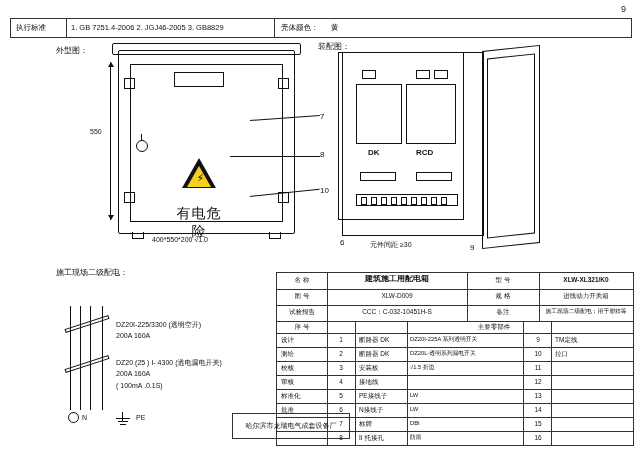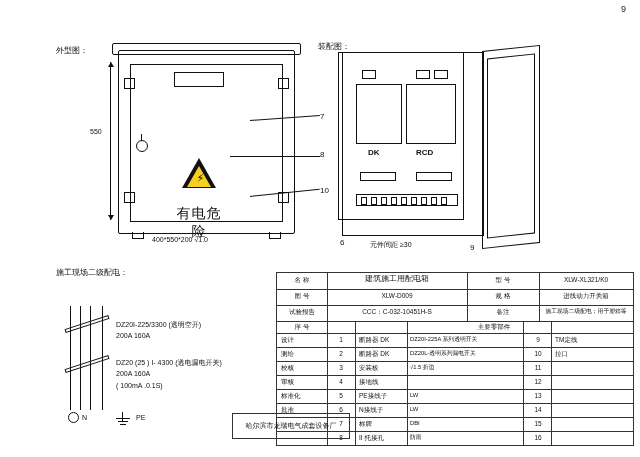--- a/index.html
+++ b/index.html
@@ -70,30 +70,38 @@
   .sch .ln{position:absolute;background:#111;}
   .brk{position:absolute;border:1px solid #111;}
   .circ{position:absolute;width:9px;height:9px;border:1px solid #111;border-radius:50%;}
 
   
   .tbl{position:absolute;left:276px;top:272px;width:356px;height:172px;border:1px solid #333;font-size:6.5px;}
   .tbl .r{position:absolute;left:0;width:100%;border-top:1px solid #333;}
   .tbl .v{position:absolute;top:0;width:1px;background:#333;}
   .tc{position:absolute;line-height:1.1;white-space:nowrap;overflow:hidden;}
   .ctr{text-align:center;}
-  .bold{font-weight:normal;}
+  .bold{font-weight:bold;}
   .company{position:absolute;left:232px;top:413px;width:116px;height:24px;border:1px solid #333;font-size:7px;text-align:center;line-height:24px;}
 </style>
 </head>
 <body>
 
 <div class="page">
 
   <div class="pagenum">9</div>
 
+  <div class="hdr">
+    <div class="vline" style="left:55px;"></div>
+    <div class="vline" style="left:263px;"></div>
+    <div class="cell c1">执行标准</div>
+    <div class="cell c2">1. GB 7251.4-2006    2. JGJ46-2005    3. GB8829</div>
+    <div class="cell" style="left:270px;">壳体颜色：</div>
+    <div class="cell" style="left:320px;">黄</div>
+  </div>
 
   <div class="cap" style="left:56px;top:45px;">外型图：</div>
   <div class="cap" style="left:318px;top:41px;">装配图：</div>
   <div class="cap" style="left:56px;top:267px;">施工现场二级配电：</div>
 
   <div class="outer-wrap">
     <div class="roof"></div>
     <div class="cab-out"></div>
     <div class="cab-in"></div>
     <div class="label-win"></div>

